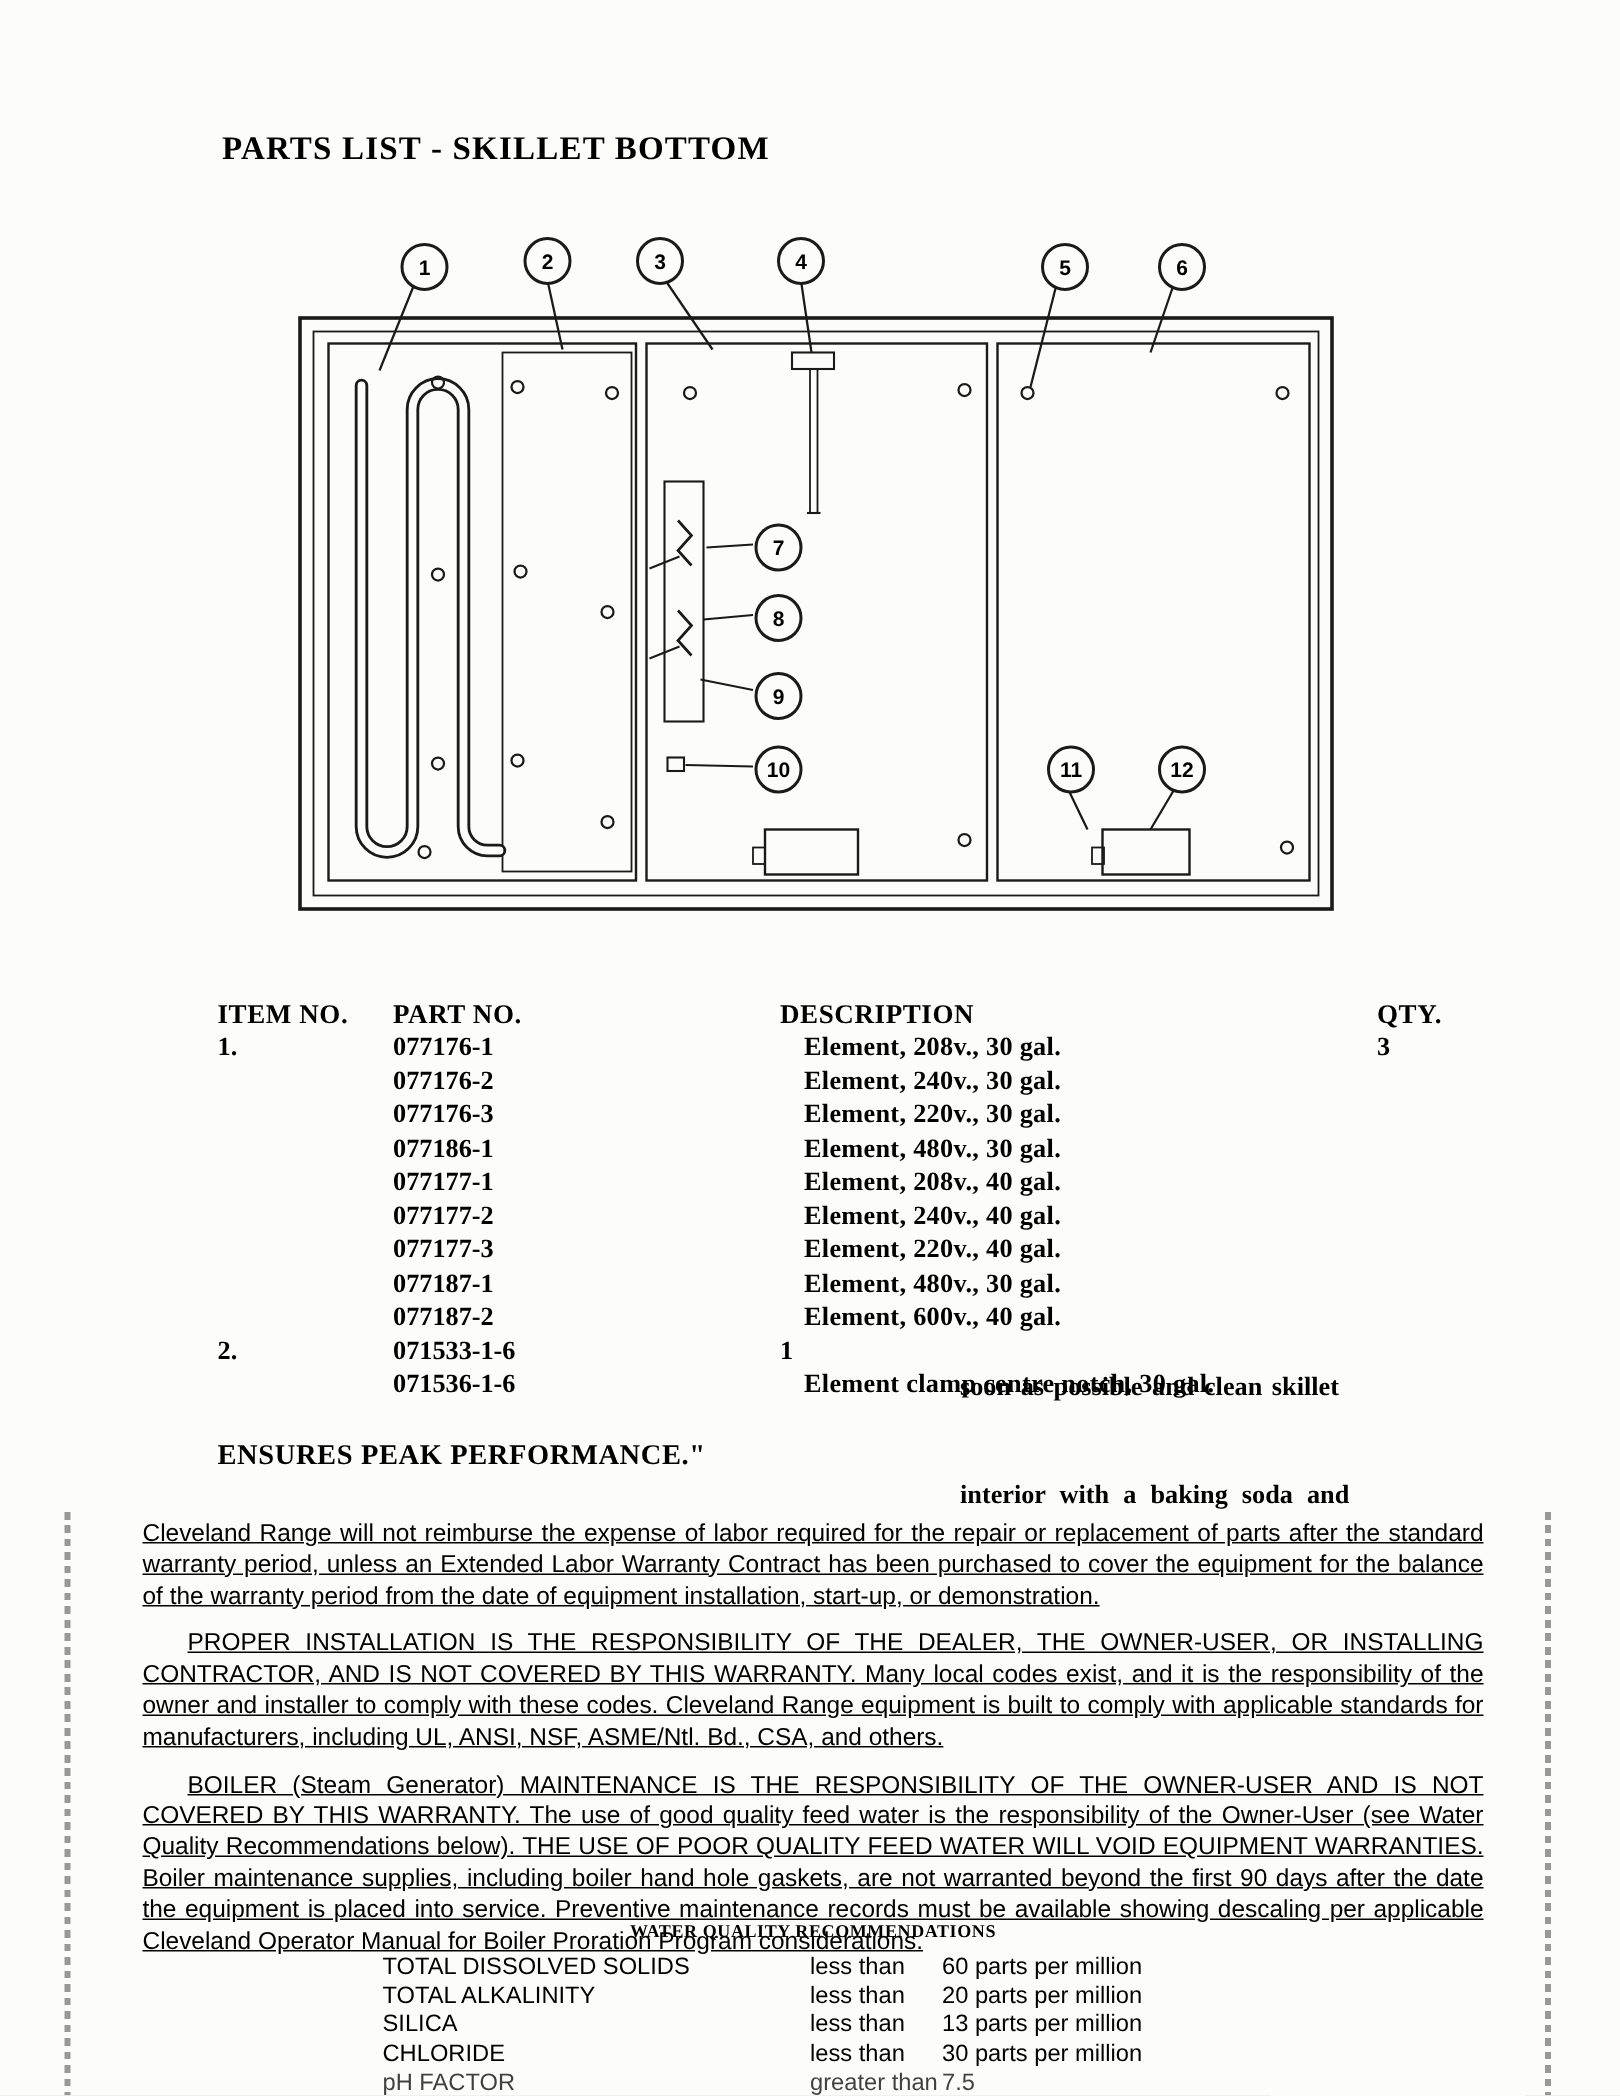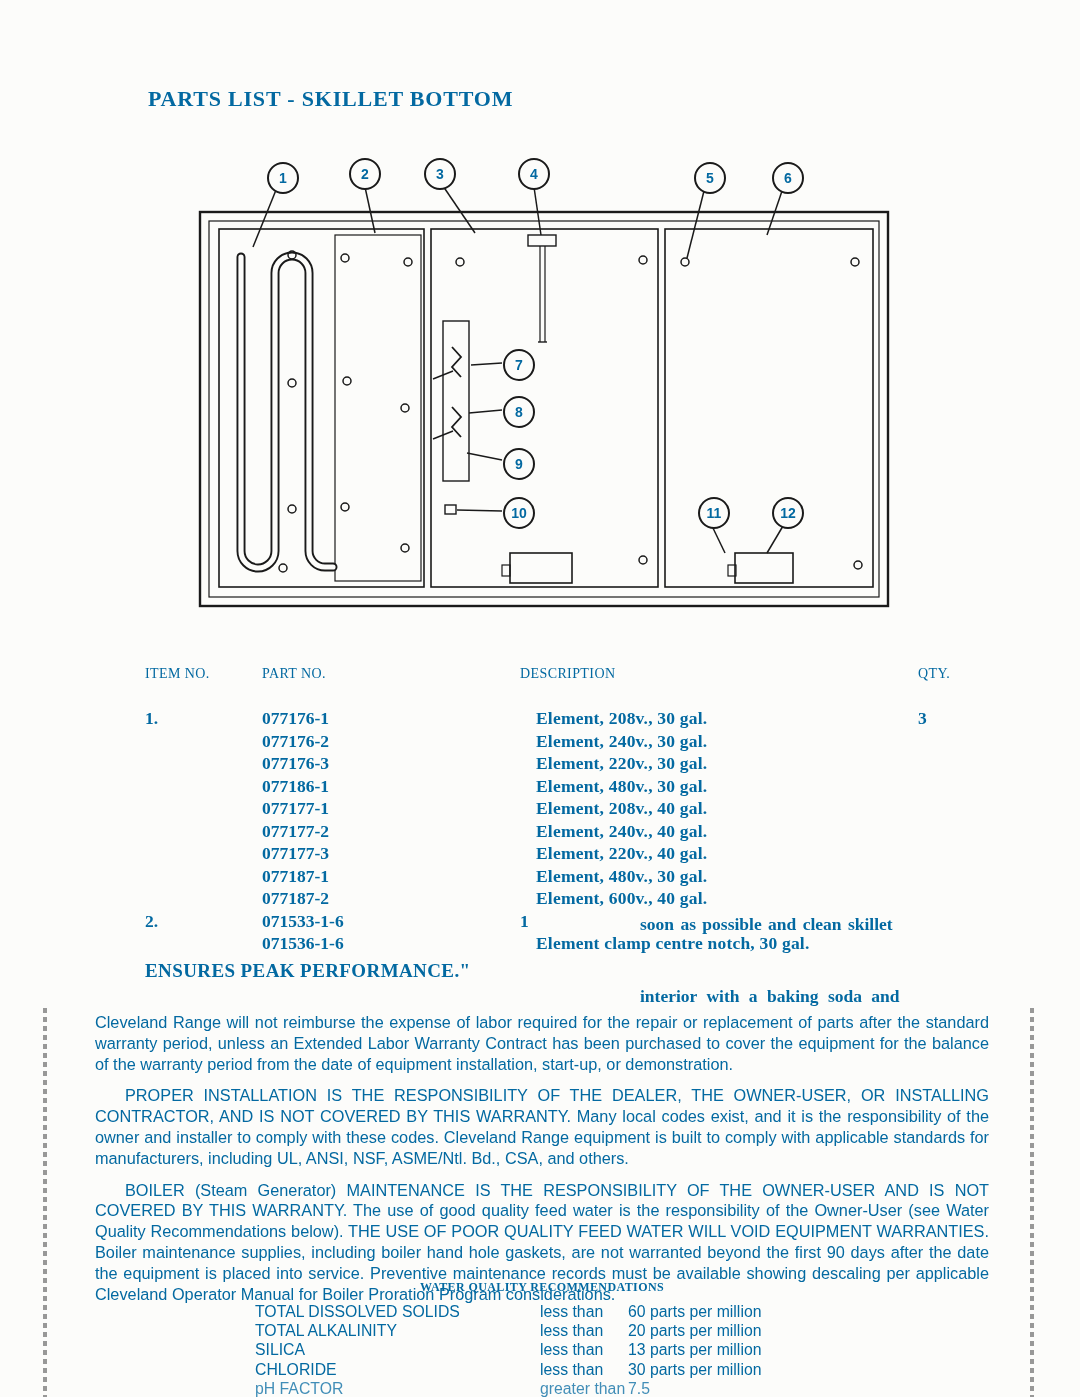--- a/index.html
+++ b/index.html
@@ -1,48 +1,49 @@
 <!DOCTYPE html>
 <html><head>
 <meta charset="utf-8">
 <style>
   html,body{margin:0;padding:0;background:#e8e8e4;}
   .page{
     position:relative;width:1080px;height:1397px;margin:0 auto;
-    background:#fcfcfa;overflow:hidden;color:#0369a1;
+    background:#fcfcfa;overflow:hidden;color:#000000;
     font-family:"Liberation Serif", serif;
   }
   .abs{position:absolute;}
   
   .doc-title{
     left:148px;top:86px;font-size:22px;font-weight:bold;letter-spacing:.8px;
   }
   
   .diagram{left:195px;top:155px;width:700px;height:460px;}
   .diagram svg{position:absolute;left:0;top:0;}
   .callout{
     position:absolute;width:28px;height:28px;border:2px solid #1a1a1a;border-radius:50%;
     background:#fcfcfa;display:flex;align-items:center;justify-content:center;
     font-family:"Liberation Sans", sans-serif;font-size:14px;font-weight:600;
   }
   
   .parts{left:145px;top:666px;width:840px;}
   .phead,.prow{display:grid;grid-template-columns:117px 258px 398px 67px;}
-  .phead{font-size:14px;font-weight:normal;letter-spacing:.4px;margin-bottom:26px;}
+  .phead{font-size:18px;font-weight:bold;letter-spacing:.4px;}
   .prow{height:22.5px;font-size:17.5px;font-weight:bold;}
   .prow .c-desc{letter-spacing:.2px;margin-left:16px;}
   
   .ov-ensures{left:145px;top:960px;font-size:19px;font-weight:bold;letter-spacing:.4px;}
   .ov-line1{left:640px;top:914px;font-size:17.5px;font-weight:bold;word-spacing:2px;}
   .ov-line2{left:640px;top:986px;font-size:17.5px;font-weight:bold;word-spacing:5px;}
   
   .warranty{
     left:95px;top:1012px;width:894px;
     font-family:"Liberation Sans", sans-serif;font-size:16.3px;line-height:20.8px;
     text-align:justify;
+    text-decoration:underline;
   }
   .warranty p{margin:0 0 11px 0;}
   .warranty p.indent{text-indent:30px;}
   
   .wq-heading{
     left:95px;top:1280px;width:894px;text-align:center;
     font-size:12px;font-weight:bold;letter-spacing:.4px;
   }
   .wq-table{
     left:255px;top:1303px;width:560px;

